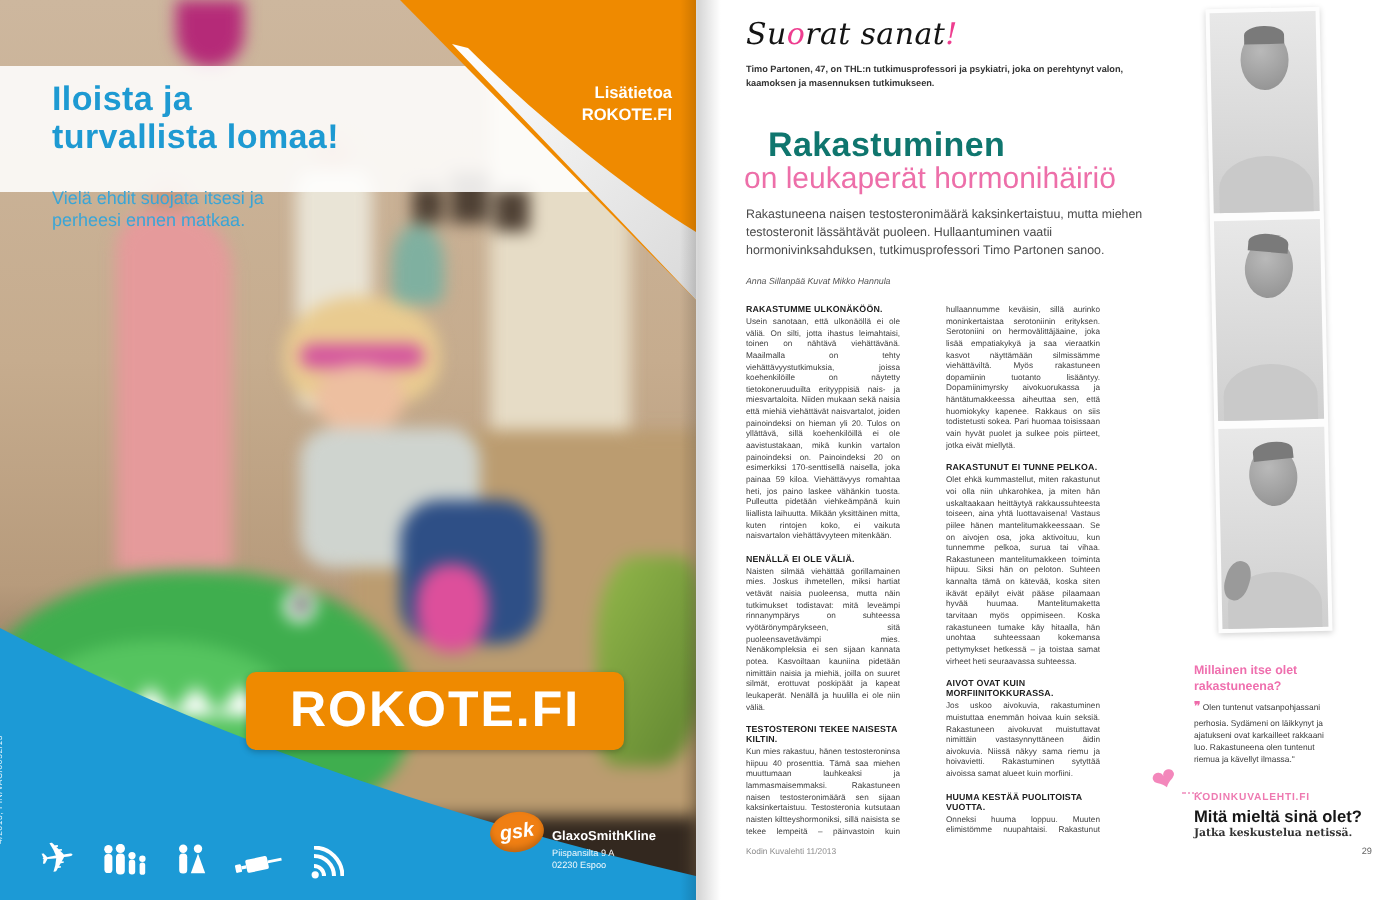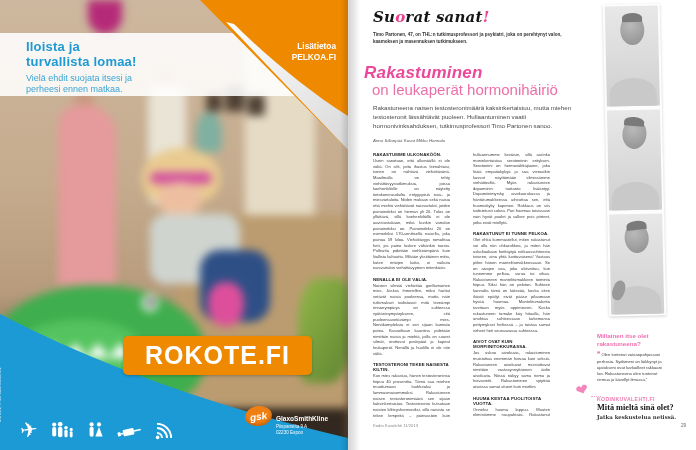--- a/index.html
+++ b/index.html
@@ -8,22 +8,22 @@
   .prelines{white-space:pre-line;}
 
   
   .page-left{position:absolute;left:0;top:0;width:348px;height:450px;overflow:hidden;
              background:linear-gradient(180deg,#cdb79e 0%,#c6ac8e 40%,#b79b7c 65%,#6b543f 88%,#3a2c21 100%);}
   .photo-art{position:absolute;inset:0;filter:blur(4px);z-index:1;}
   .shape{position:absolute;}
 
   .ad-band{position:absolute;left:0;top:33px;width:348px;height:63px;
            background:rgba(255,255,255,0.88);z-index:3;padding:7px 0 0 26px;box-sizing:border-box;}
-  .ad-title{color:#1e9ad2;font-weight:bold;font-size:13px;line-height:1.12;letter-spacing:.2px;}
-  .ad-sub{color:#3aa5d6;font-size:9px;line-height:1.25;margin-top:4px;}
+  .ad-title{color:#1e9ad2;font-weight:bold;font-size:17px;line-height:1.12;letter-spacing:.2px;}
+  .ad-sub{color:#3aa5d6;font-size:9px;line-height:1.25;margin-top:16px;}
 
   .corner{position:absolute;right:0;top:0;width:148px;height:152px;z-index:4;}
   .corner-text{position:absolute;right:12px;top:34px;width:108px;text-align:right;color:#fff;
                font-size:8.3px;line-height:1.3;z-index:5;}
   .corner-more{margin-top:7px;font-weight:bold;}
 
   .cta-btn{position:absolute;left:123px;top:336px;width:189px;height:39px;background:#ef8a00;
            border-radius:5px;z-index:5;display:flex;align-items:center;justify-content:center;
            color:#fff;font-weight:bold;font-size:25px;letter-spacing:1px;
            box-shadow:0 1px 3px rgba(0,0,0,.25);}
@@ -40,25 +40,25 @@
   .gsk-addr{font-size:4.6px;line-height:1.35;margin-top:2px;opacity:.95;}
   .side-code{position:absolute;left:2px;bottom:28px;z-index:6;color:#e9f5fc;font-size:4.2px;
              transform:rotate(-90deg);transform-origin:left bottom;width:90px;letter-spacing:.3px;}
 
   
   .page-right{position:absolute;left:348px;top:0;width:348px;height:450px;background:#fff;}
   .spine{position:absolute;left:340px;top:0;width:24px;height:450px;z-index:9;pointer-events:none;
          background:linear-gradient(to right,rgba(0,0,0,0) 0%,rgba(0,0,0,.16) 38%,rgba(255,255,255,0) 85%);}
 
   .kicker{position:absolute;left:25px;top:8px;font-family:"DejaVu Serif",serif;font-style:italic;
-          font-weight:bold;font-size:15px;color:#141414;letter-spacing:.2px;}
+          font-weight:normal;font-size:15px;color:#141414;letter-spacing:.2px;}
   .kicker .pink{color:#ee3d8f;}
   .intro{position:absolute;left:25px;top:32px;width:198px;font-size:4.6px;font-weight:bold;
          color:#333;line-height:1.5;}
-  .headline1{position:absolute;left:16px;top:63px;font-size:17px;font-weight:bold;color:#ec4899;letter-spacing:.2px;font-style:italic;}
+  .headline1{position:absolute;left:36px;top:63px;font-size:17px;font-weight:bold;color:#0f766e;letter-spacing:.2px;}
   .headline2{position:absolute;left:24px;top:81px;font-size:15px;font-weight:normal;color:#ed6fa9;}
   .standfirst{position:absolute;left:25px;top:104px;width:202px;font-size:6.2px;line-height:1.45;color:#4a4a4a;}
   .byline{position:absolute;left:25px;top:138px;font-size:4.4px;font-style:italic;color:#555;}
 
   .col{position:absolute;top:152px;width:77px;height:266px;overflow:hidden;}
   .col-1{left:25px;}
   .col-2{left:125px;}
   .sec-h{margin:0 0 1px 0;font-size:4.4px;font-weight:bold;color:#1d1d1d;letter-spacing:.1px;}
   .sec + .sec{margin-top:6px;}
   .sec-h:empty{display:none;}
@@ -75,21 +75,21 @@
   .shoulders{position:absolute;left:3px;bottom:-4px;width:47px;height:32px;border-radius:50% 50% 0 0;background:#c9c9c9;}
   .hand{position:absolute;left:2px;bottom:14px;width:12px;height:20px;border-radius:45%;background:#9a9a9a;transform:rotate(18deg);}
 
   .sb-question{position:absolute;left:249px;top:332px;width:56px;font-size:6.2px;font-weight:bold;
                color:#ef6fae;line-height:1.25;}
   .sb-quote{position:absolute;left:249px;top:350px;width:66px;font-size:4.2px;line-height:1.45;color:#3d3d3d;}
   .sb-quote .qmark{color:#ee6aa9;font-weight:bold;font-size:6px;}
   .heart{position:absolute;left:228px;top:381px;font-size:15px;color:#f387bb;transform:rotate(-18deg);z-index:3;}
   .heart-trail{position:absolute;left:243px;top:396px;width:10px;border-top:1px dotted #f3a8cc;}
   .sb-site{position:absolute;left:249px;top:396px;font-size:5.1px;font-weight:bold;color:#ee7ab1;letter-spacing:.4px;}
-  .sb-cta-title{position:absolute;left:249px;top:403px;font-family:Liberation Serif, serif;font-weight:bold;
+  .sb-cta-title{position:absolute;left:249px;top:403px;font-family:Liberation Sans, sans-serif;font-weight:bold;
                 font-size:8.3px;color:#161616;}
   .sb-cta-sub{position:absolute;left:249px;top:414px;font-family:"DejaVu Serif",serif;font-weight:bold;
               font-size:5.4px;color:#333;}
   .pagenum{position:absolute;right:10px;top:423px;font-size:4.6px;color:#666;}
 </style>
 </head>
 <body>
 
 <div class="spread">
 
@@ -134,21 +134,21 @@
         <linearGradient id="curlG" x1="0" y1="0" x2="1" y2="1">
           <stop offset="0" stop-color="#ffffff"></stop>
             <stop offset="1" stop-color="#d9d9d9"></stop>
         </linearGradient>
       </defs>
       <polygon points="0,0 148,0 148,150" fill="#ef8a00"></polygon>
       <path d="M26,22 L148,150 L148,116 C106,90 60,50 34,24 Z" fill="url(#curlG)"></path>
     </svg>
     <div class="corner-text">
       <div class="corner-more prelines">Lisätietoa
-PELKOA.FI</div>
+ROKOTE.FI</div>
     </div>
 
     <div class="cta-btn">ROKOTE.FI</div>
 
     <svg class="blueband" viewBox="0 0 348 140" preserveAspectRatio="none">
       <path d="M0,4 Q150,82 348,128 L348,140 L0,140 Z" fill="#1c9ad6"></path>
     </svg>
 
     <div class="icon-row">
       <span class="icon-plane">✈</span>

